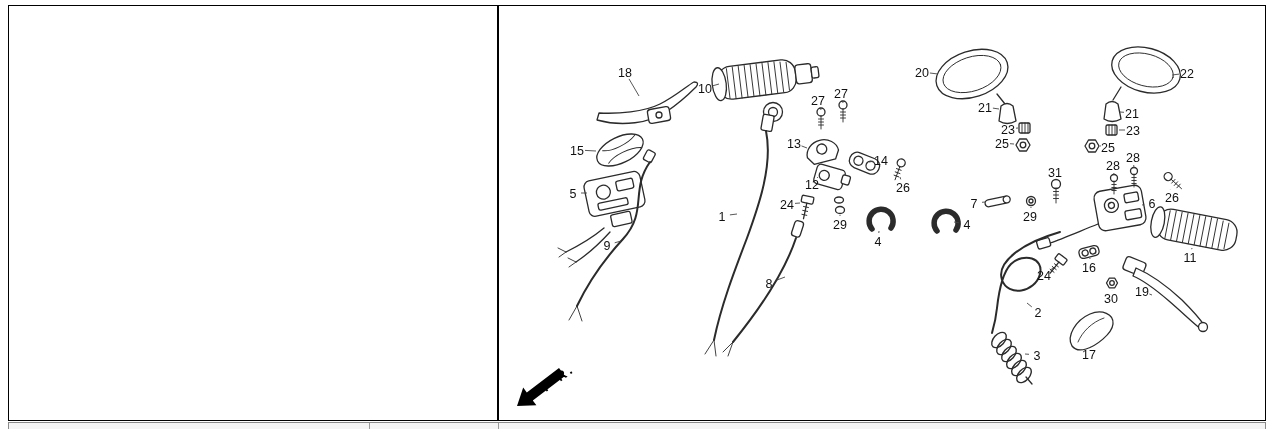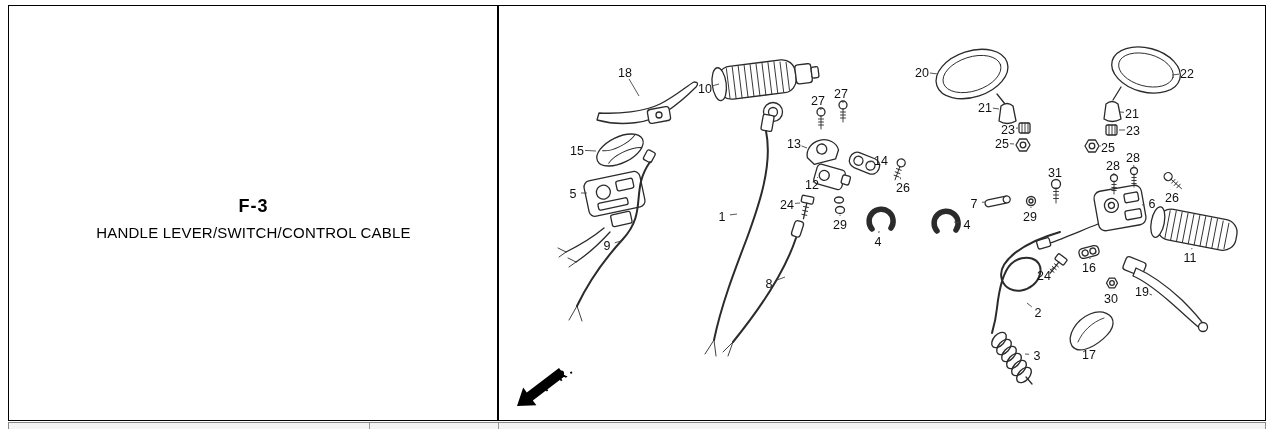--- a/index.html
+++ b/index.html
@@ -31,24 +31,20 @@
   .leader { stroke:#444; stroke-width:0.9; }
   .fr-text { font:700 13px "Liberation Sans", sans-serif; fill:#000; letter-spacing:3px; }
 </style>
 </head>
 <body>
 
 <div class="canvas">
 
   <div class="frame"></div>
 
-  <div class="left-panel">
-    <div class="code">F-3</div>
-    <div class="title">HANDLE LEVER/SWITCH/CONTROL CABLE</div>
-  </div>
 
   <div class="divider"></div>
 
   <svg id="diagram-svg" viewBox="0 0 1275 429" width="1275" height="429">
 
     <g>
       <path class="part" d="M597,120 C622,127 650,123 666,112 C681,102 691,92 696,87 Q700,82 694,82 C688,85 676,96 660,104 C644,112 618,114 599,113 Z"></path>
       <rect class="part" x="648" y="108" width="22" height="14" rx="3" transform="rotate(-10 659 115)"></rect>
       <circle class="part" cx="659" cy="115" r="3"></circle>
     </g>

